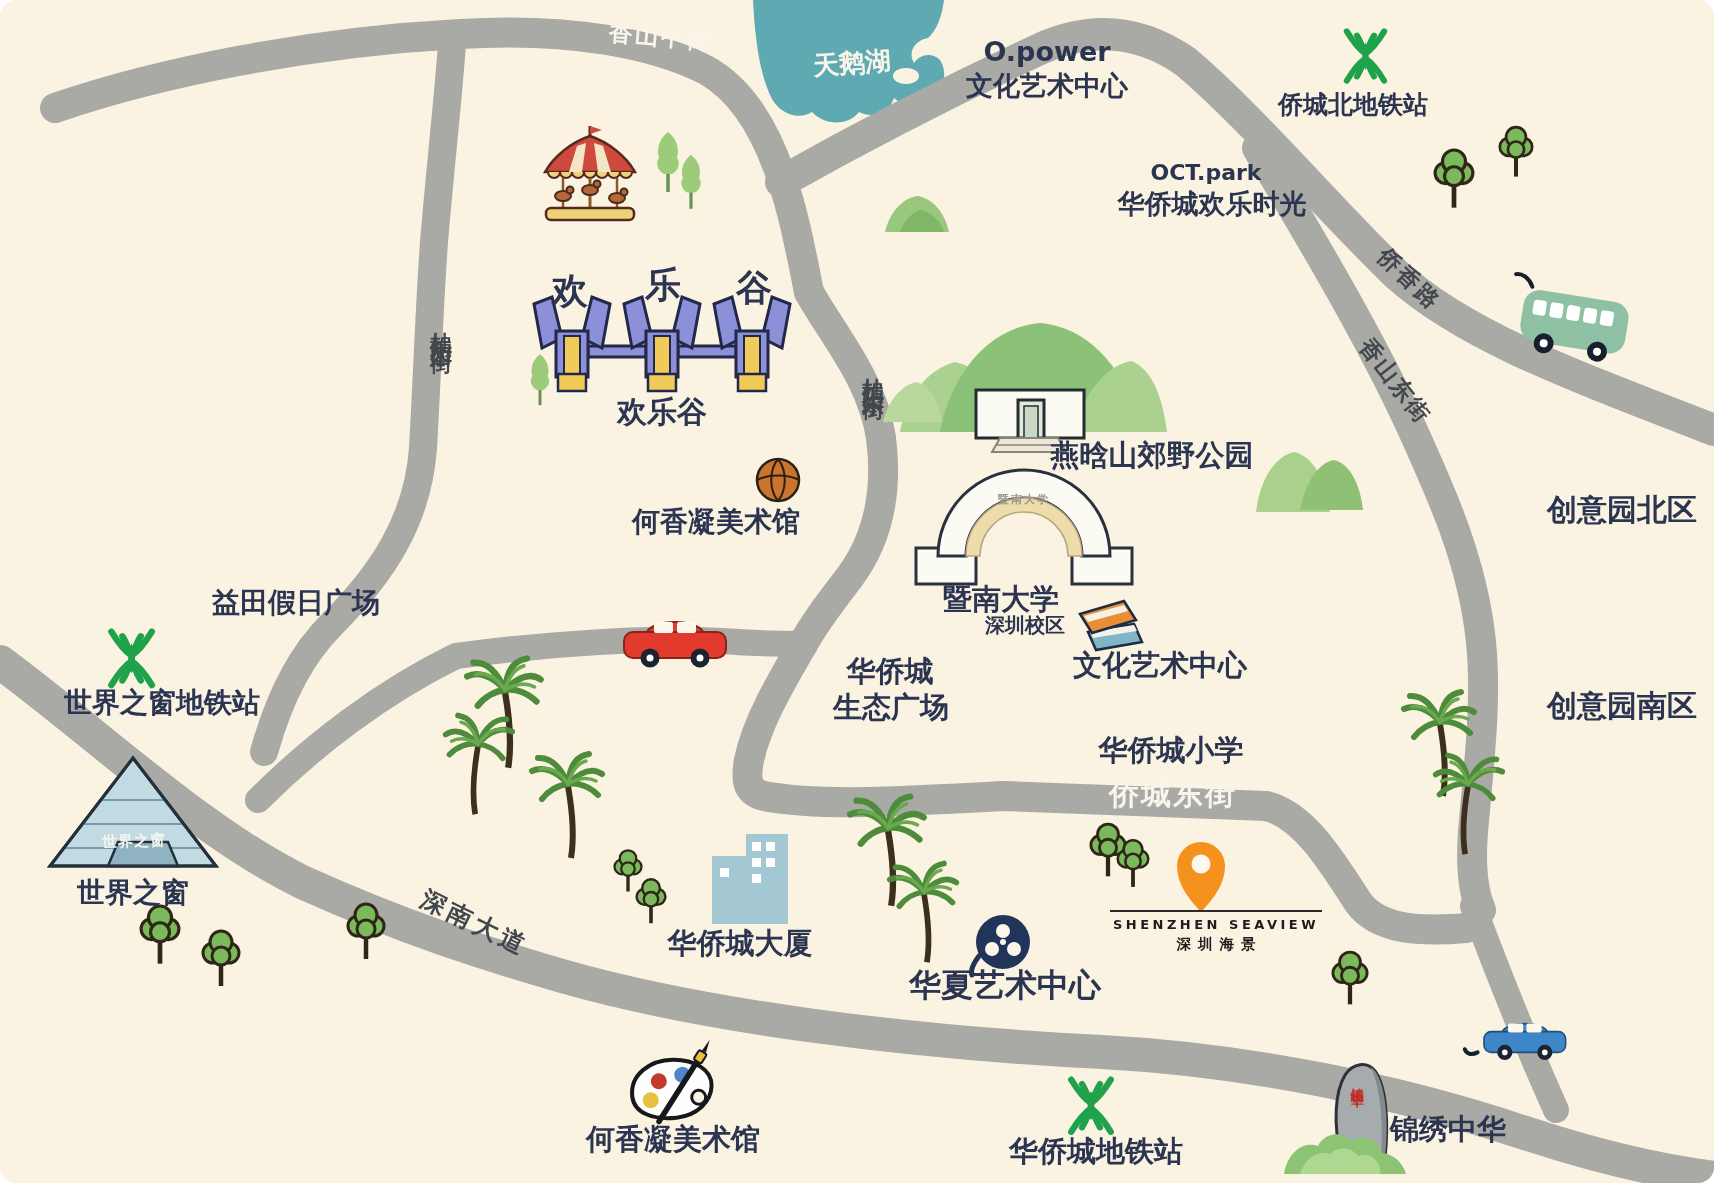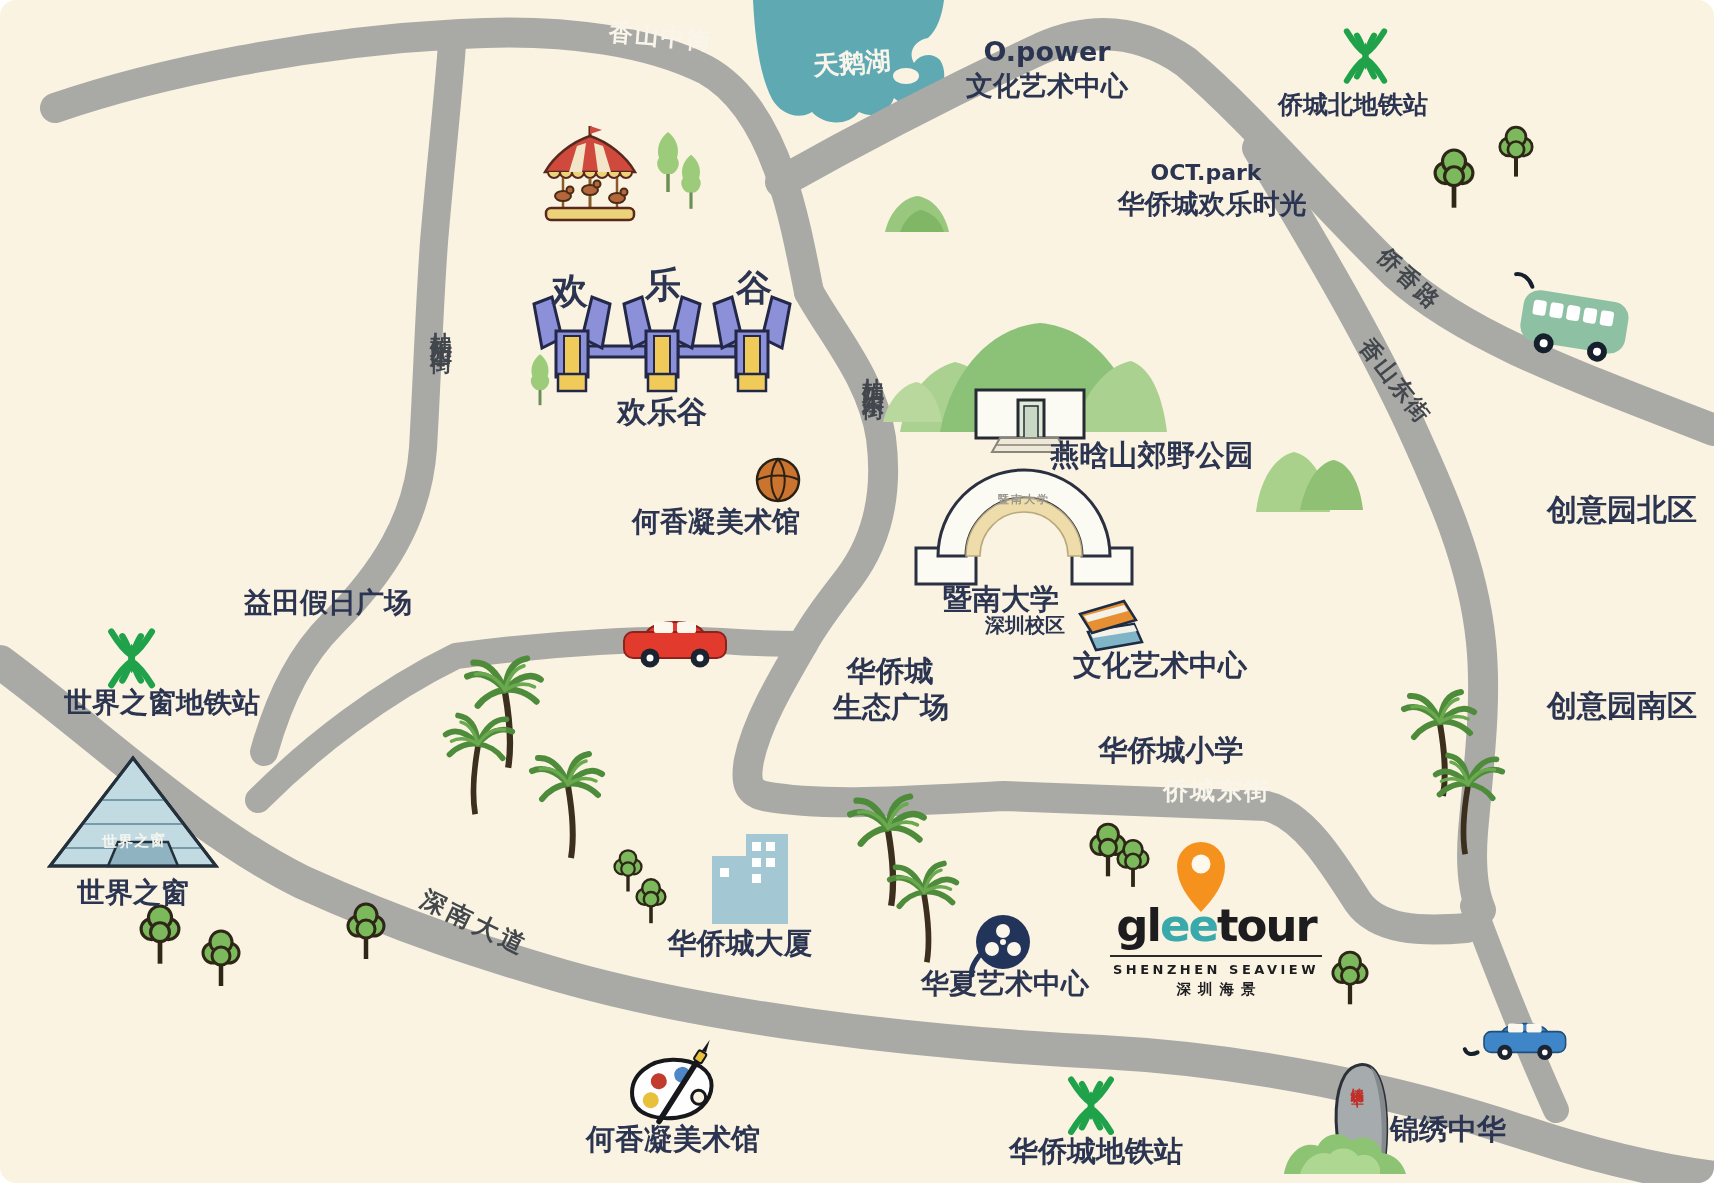--- a/index.html
+++ b/index.html
@@ -343,41 +343,40 @@
 <div class="lbl ctr" style="left:662px;top:396px;font-size:30px;">欢乐谷</div>
 <div class="lbl ctr" style="left:1152px;top:440px;font-size:29px;">燕晗山郊野公园</div>
 <div class="lbl ctr" style="left:716px;top:507px;font-size:28px;">何香凝美术馆</div>
 <div class="lbl ctr" style="left:1622px;top:494px;font-size:30px;">创意园北区</div>
 <div class="lbl ctr" style="left:1622px;top:690px;font-size:30px;">创意园南区</div>
 
 <div class="lbl ctr" style="left:1024px;top:494px;font-size:11px;color:#9a968c;letter-spacing:2px;font-weight:600;">暨南大学</div>
 <div class="lbl ctr" style="left:1001px;top:584px;font-size:29px;">暨南大学</div>
 <div class="lbl ctr" style="left:1001px;top:615px;font-size:20px;margin-left:24px;">深圳校区</div>
 
-<div class="lbl ctr" style="left:296px;top:588px;font-size:28px;margin-left:32px;">益田假日广场</div>
+<div class="lbl ctr" style="left:296px;top:588px;font-size:28px;">益田假日广场</div>
 <div class="lbl ctr" style="left:162px;top:688px;font-size:28px;">世界之窗地铁站</div>
 
 <div class="lbl ctr" style="left:1160px;top:650px;font-size:29px;">文化艺术中心</div>
 <div class="lbl ctr" style="left:890px;top:656px;font-size:29px;">华侨城</div>
 <div class="lbl ctr" style="left:891px;top:692px;font-size:29px;">生态广场</div>
 <div class="lbl ctr" style="left:1171px;top:735px;font-size:29px;">华侨城小学</div>
-<div class="lbl white ctr" style="left:1217px;top:778px;font-size:25px;letter-spacing:2px;">侨城东街</div>
+<div class="lbl white ctr" style="left:1173px;top:778px;font-size:30px;letter-spacing:2px;">侨城东街</div>
 
 <div class="lbl ctr" style="left:134px;top:834px;font-size:15px;color:#f5f5ee;letter-spacing:1px;transform:translateX(-50%) rotate(-2deg);">世界之窗</div>
 <div class="lbl ctr" style="left:133px;top:878px;font-size:28px;">世界之窗</div>
 
 <div class="lbl rot dark" style="left:428px;top:886px;font-size:25px;letter-spacing:4px;transform:rotate(26deg);">深南大道</div>
 
 <div class="lbl ctr" style="left:740px;top:928px;font-size:29px;">华侨城大厦</div>
-<div class="lbl ctr" style="left:1005px;top:969px;font-size:28px;">华夏艺术中心</div>
+<div class="lbl ctr" style="left:1005px;top:969px;font-size:32px;">华夏艺术中心</div>
 <div class="lbl ctr" style="left:673px;top:1124px;font-size:29px;">何香凝美术馆</div>
 <div class="lbl ctr" style="left:1096px;top:1136px;font-size:29px;">华侨城地铁站</div>
 <div class="lbl ctr" style="left:1448px;top:1114px;font-size:29px;">锦绣中华</div>
 <div class="lbl vert" style="left:1350px;top:1078px;font-size:13px;color:#c03028;letter-spacing:2px;">锦绣中华</div>
 
 <div id="hotel">
-  <div class="logo"><span>gl</span><span class="teal">ee</span><span>tour</span></div>
   <div class="rule"></div>
   <div class="en">SHENZHEN SEAVIEW</div>
   <div class="cn2">深圳海景</div>
 </div>
 
 </div>
 
 </body></html>

